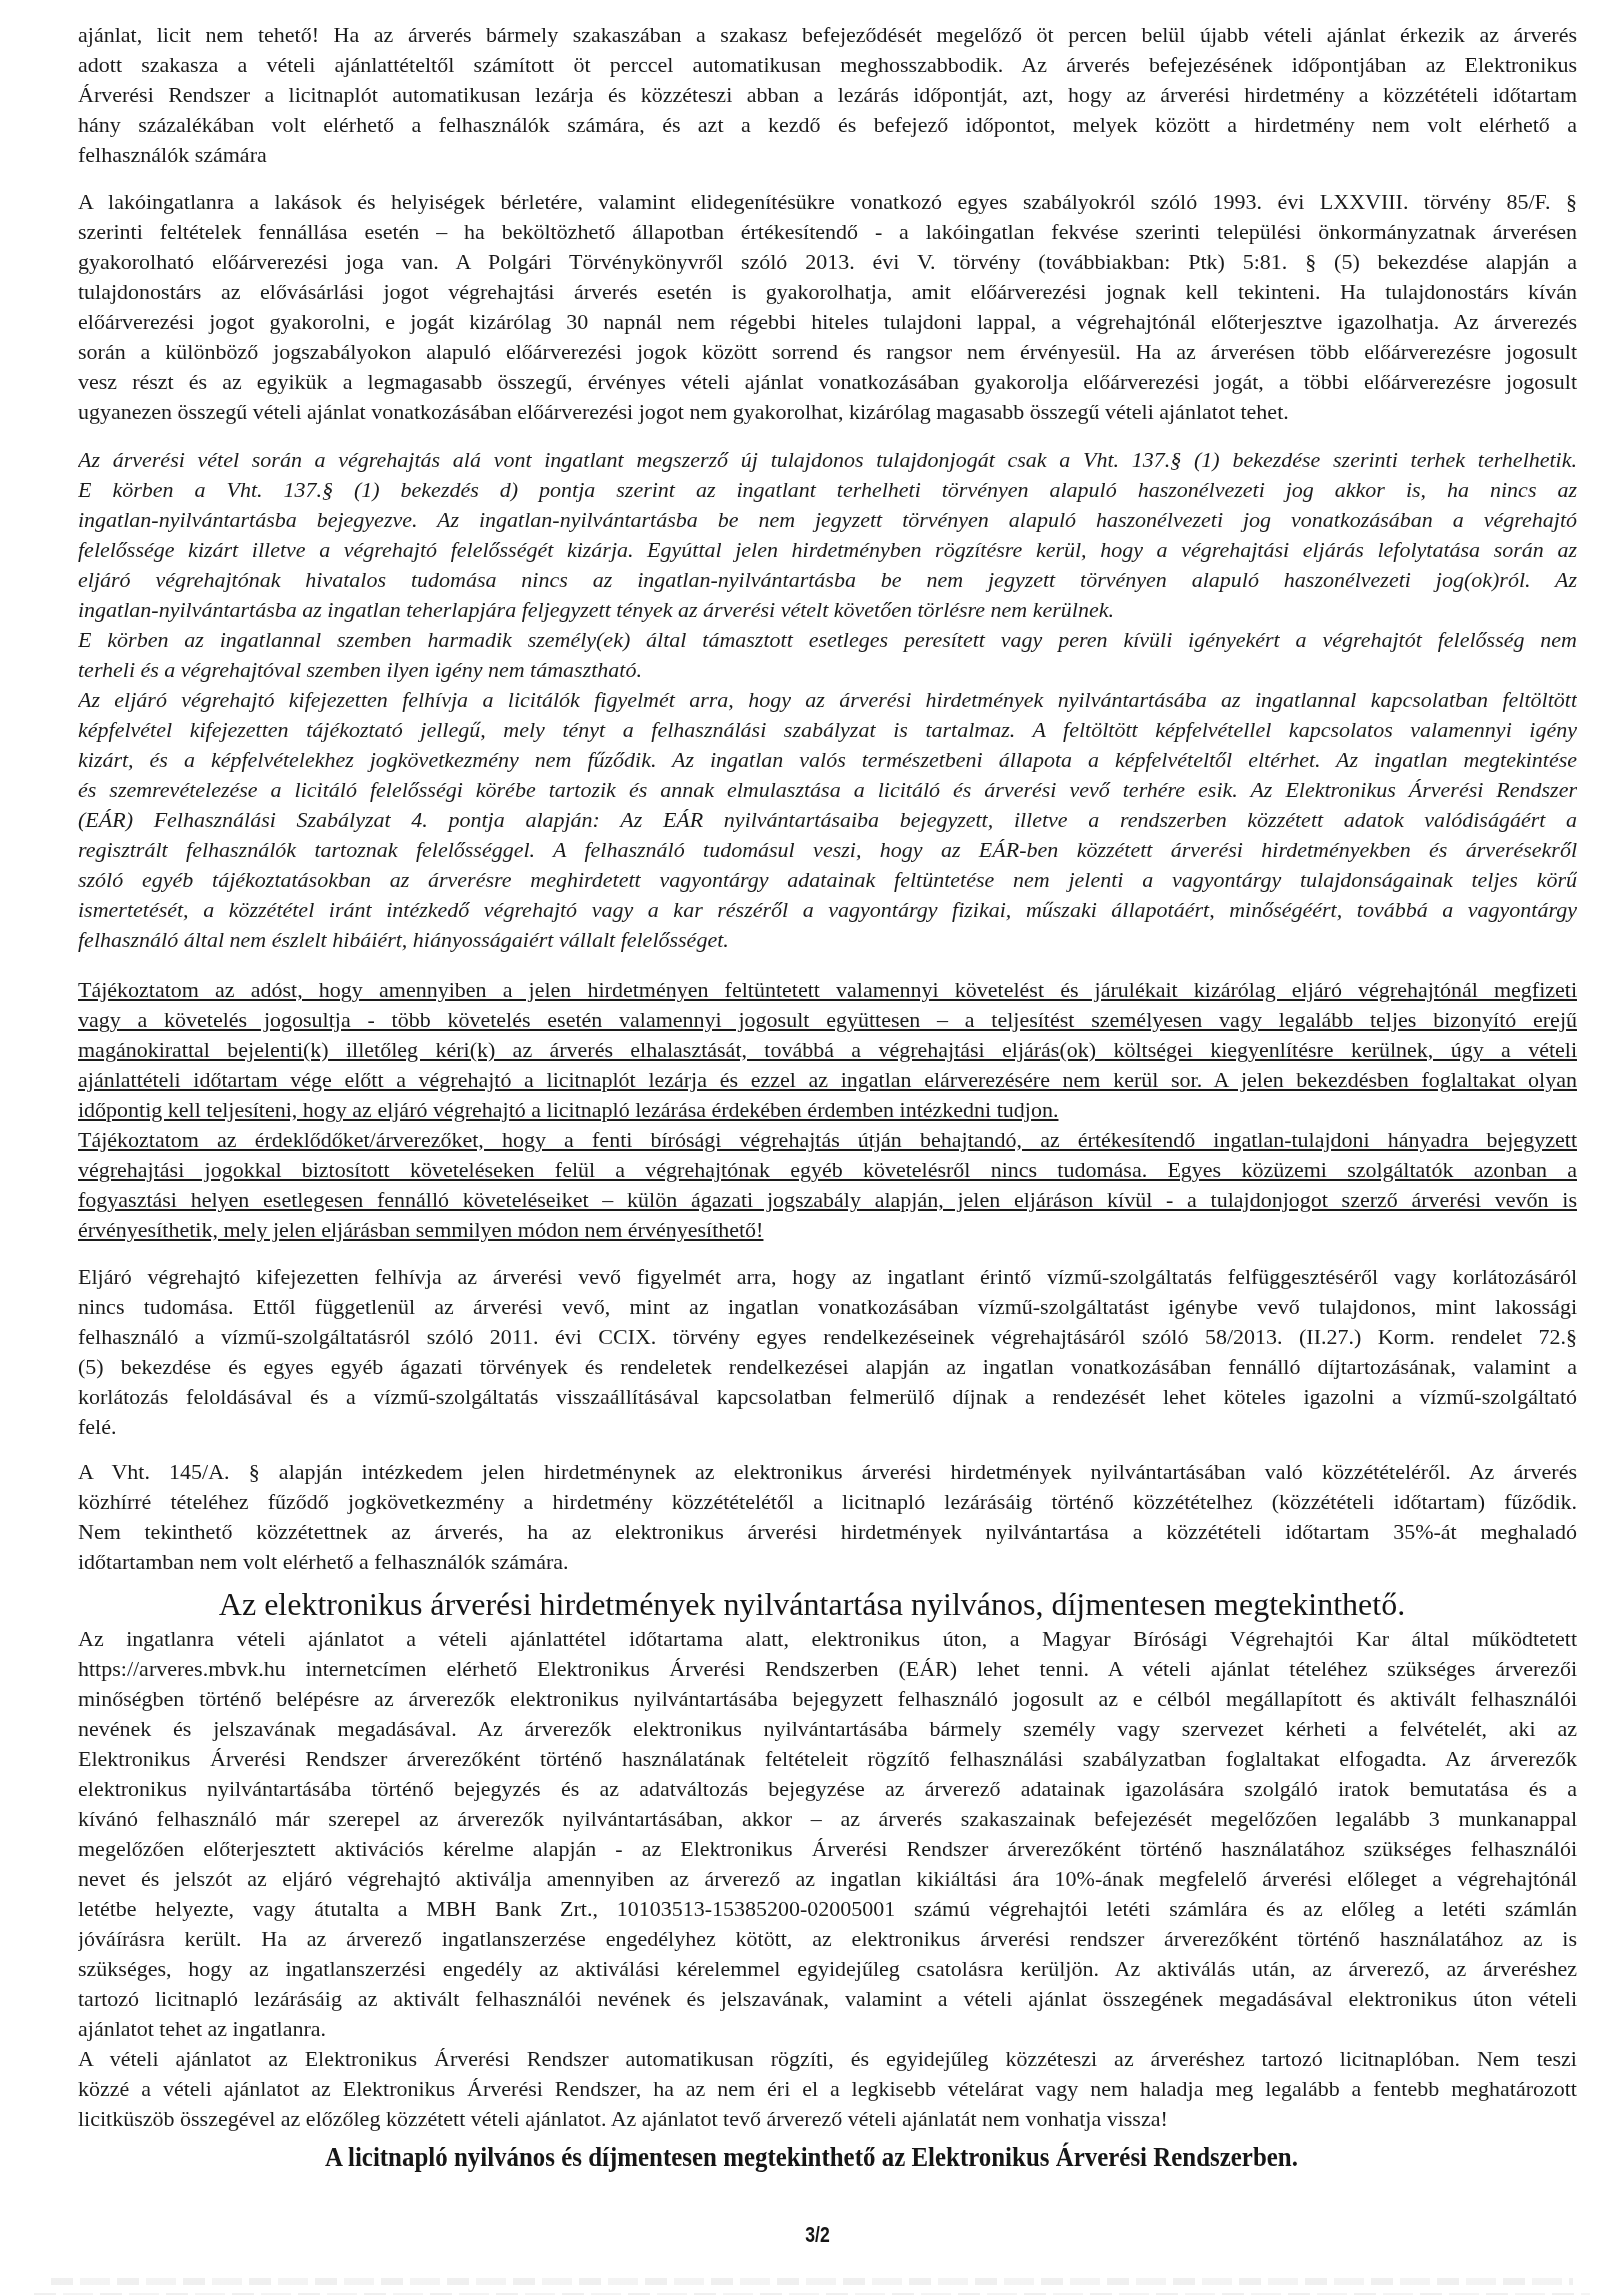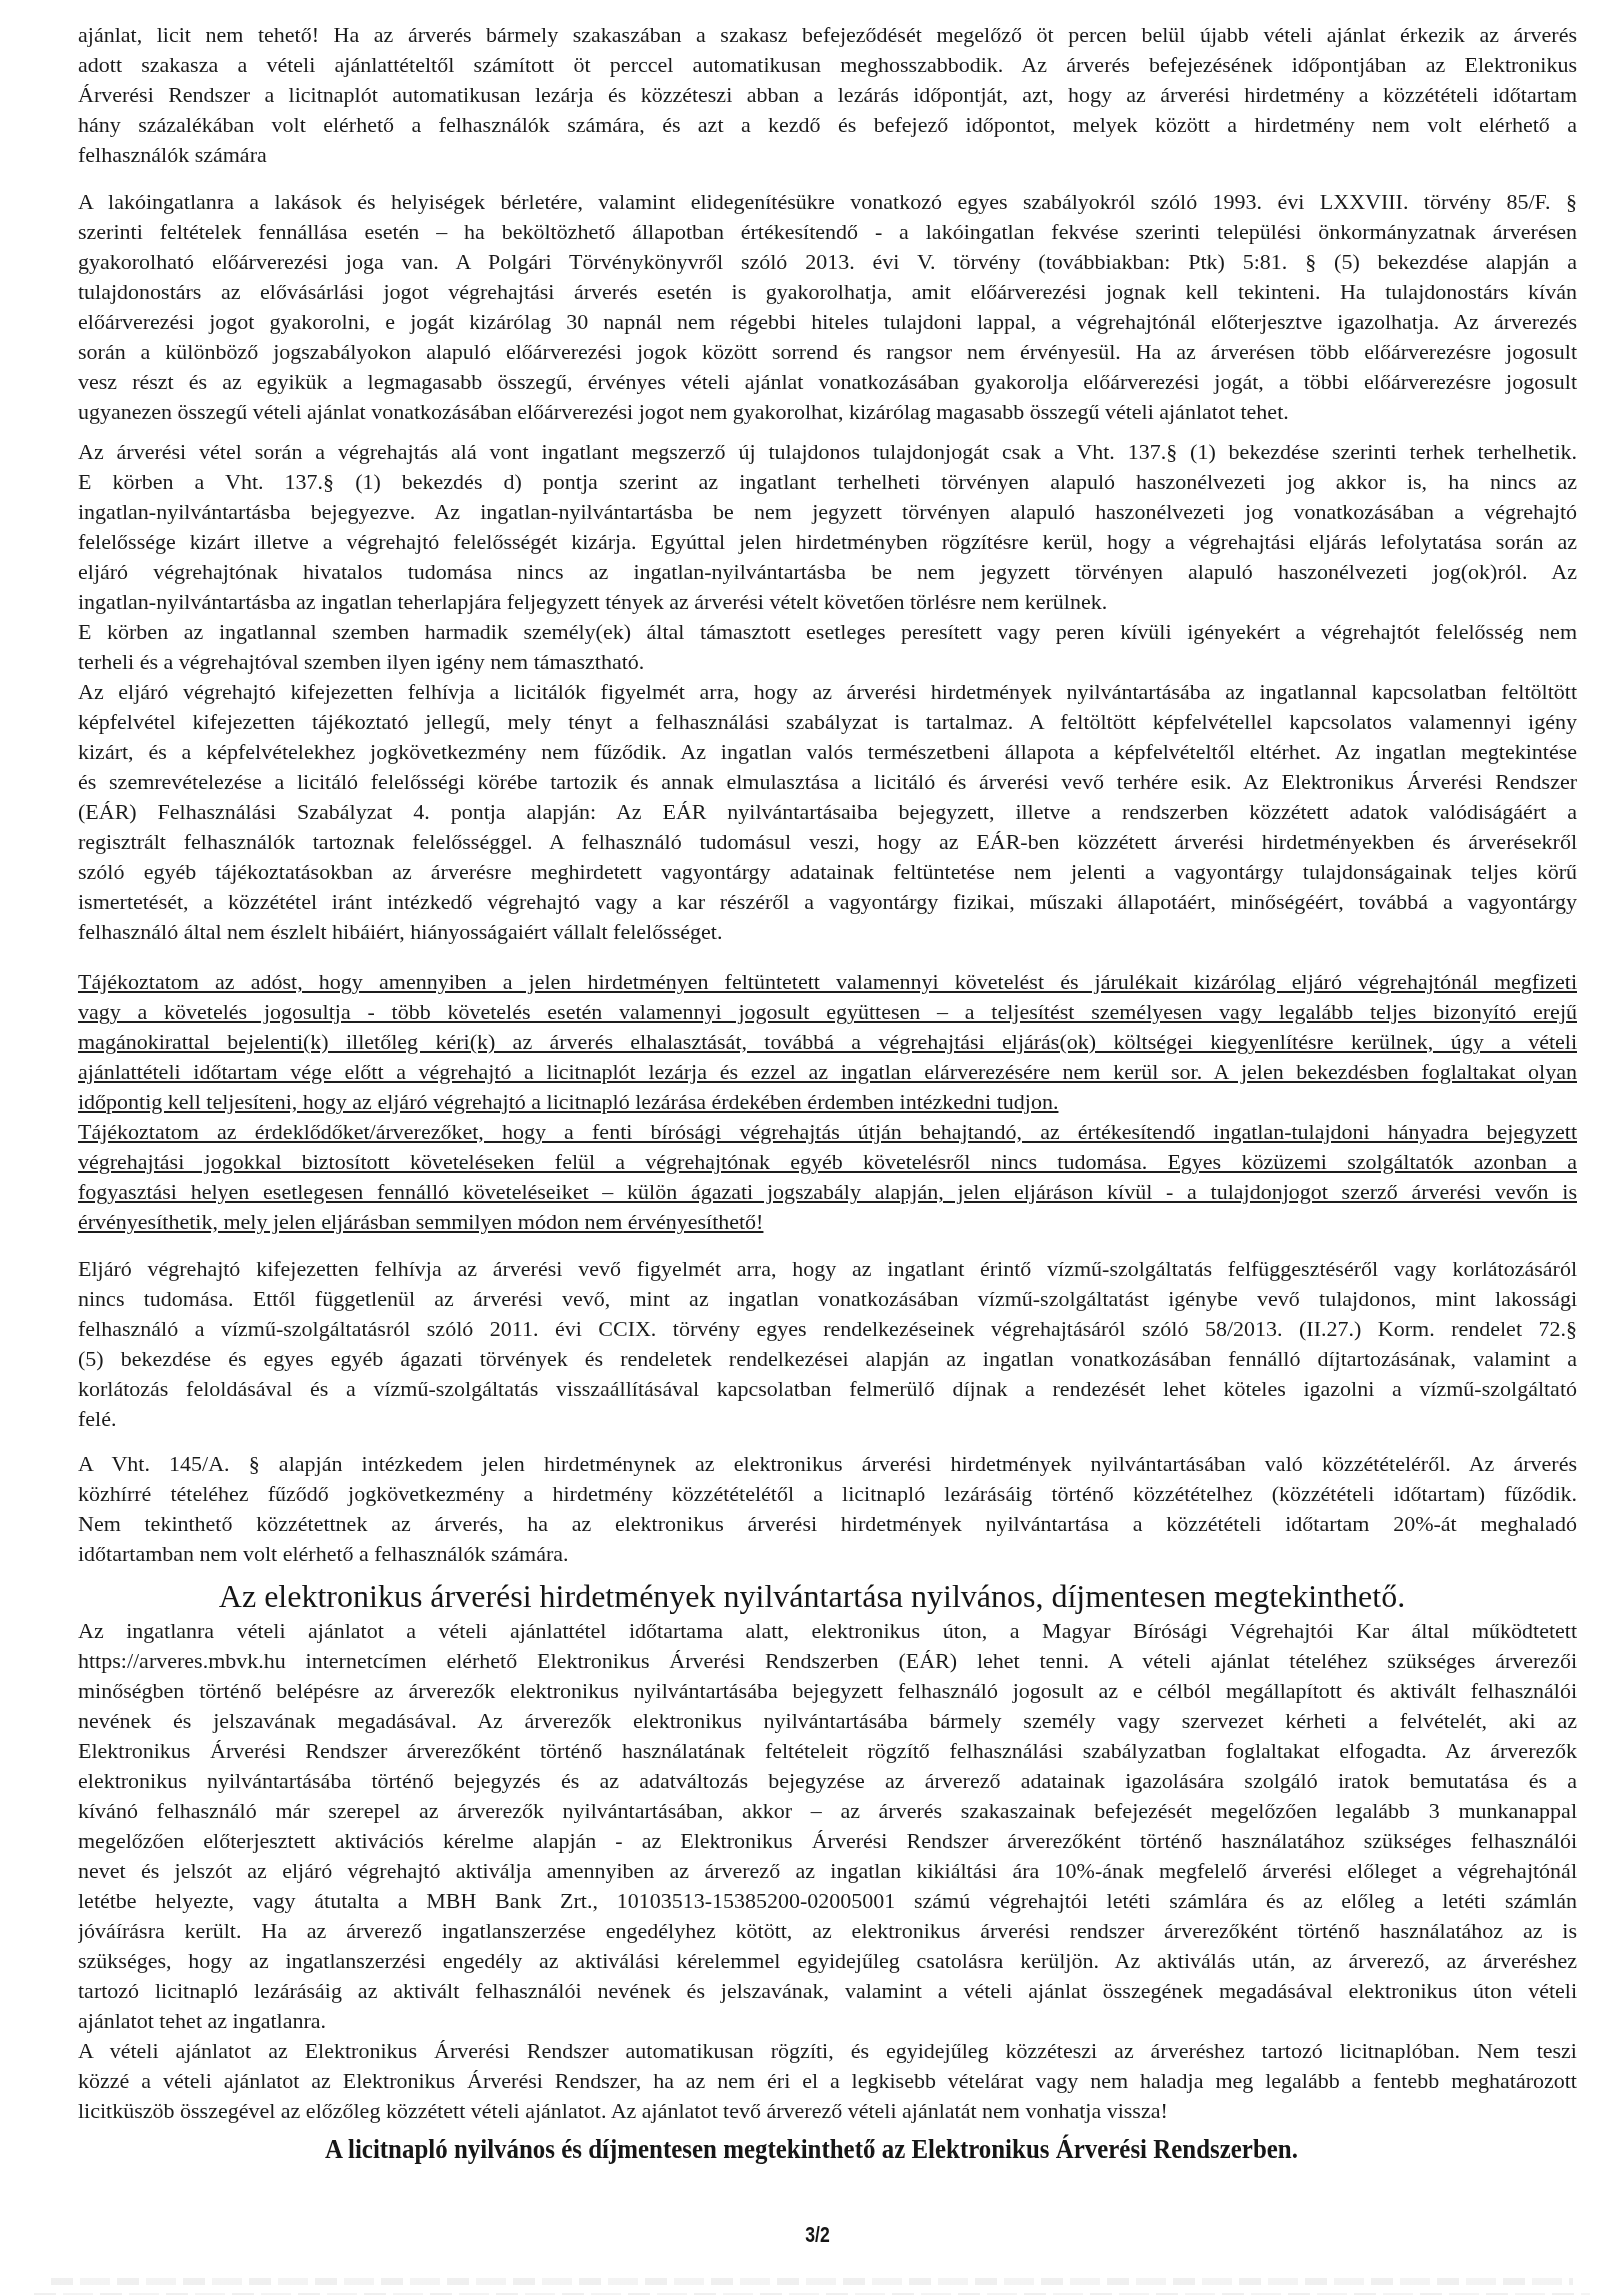--- a/index.html
+++ b/index.html
@@ -11,21 +11,21 @@
   .page { position: absolute; left: 0; top: 18px; width: 1624px; height: 2291px; }
   .content { position: absolute; left: 78px; top: 1.7px; width: 1499px; }
   .block { margin: 0; }
   .ln {
     height: 30px; line-height: 30px; font-size: 22px;
     text-align: justify; text-align-last: justify;
     overflow: hidden; word-spacing: 0;
   }
   .ln.end { text-align-last: left; }
   .b1 { margin-top: 17px; }
-  .b2 { margin-top: 10px; }
+  .b2 { margin-top: 18px; font-style: italic; }
   .b3 { margin-top: 20px; text-decoration: underline; }
   .b4 { margin-top: 17px; }
   .b5 { margin-top: 15px; }
   .heading {
     margin-top: 9.3px; margin-left: -78px; width: 1624px;
     height: 37px; line-height: 37px; font-size: 32px; font-weight: normal;
     text-align: center; white-space: nowrap; color: #161616;
   }
   .b6 { margin-top: 0.8px; }
   .footer-notice {
@@ -110,21 +110,21 @@
       <div class="ln">nincs tudomása. Ettől függetlenül az árverési vevő, mint az ingatlan vonatkozásában vízmű-szolgáltatást igénybe vevő tulajdonos, mint lakossági</div>
       <div class="ln">felhasználó a vízmű-szolgáltatásról szóló 2011. évi CCIX. törvény egyes rendelkezéseinek végrehajtásáról szóló 58/2013. (II.27.) Korm. rendelet 72.§</div>
       <div class="ln">(5) bekezdése és egyes egyéb ágazati törvények és rendeletek rendelkezései alapján az ingatlan vonatkozásában fennálló díjtartozásának, valamint a</div>
       <div class="ln">korlátozás feloldásával és a vízmű-szolgáltatás visszaállításával kapcsolatban felmerülő díjnak a rendezését lehet köteles igazolni a vízmű-szolgáltató</div>
       <div class="ln end">felé.</div>
     </div>
 
     <div class="block b5">
       <div class="ln">A Vht. 145/A. § alapján intézkedem jelen hirdetménynek az elektronikus árverési hirdetmények nyilvántartásában való közzétételéről. Az árverés</div>
       <div class="ln">közhírré tételéhez fűződő jogkövetkezmény a hirdetmény közzétételétől a licitnapló lezárásáig történő közzétételhez (közzétételi időtartam) fűződik.</div>
-      <div class="ln">Nem tekinthető közzétettnek az árverés, ha az elektronikus árverési hirdetmények nyilvántartása a közzétételi időtartam 20%-át meghaladó</div>
+      <div class="ln">Nem tekinthető közzétettnek az árverés, ha az elektronikus árverési hirdetmények nyilvántartása a közzétételi időtartam 35%-át meghaladó</div>
       <div class="ln end">időtartamban nem volt elérhető a felhasználók számára.</div>
     </div>
 
     <div class="heading">Az elektronikus árverési hirdetmények nyilvántartása nyilvános, díjmentesen megtekinthető.</div>
 
     <div class="block b6">
       <div class="ln">Az ingatlanra vételi ajánlatot a vételi ajánlattétel időtartama alatt, elektronikus úton, a Magyar Bírósági Végrehajtói Kar által működtetett</div>
       <div class="ln">https://arveres.mbvk.hu internetcímen elérhető Elektronikus Árverési Rendszerben (EÁR) lehet tenni. A vételi ajánlat tételéhez szükséges árverezői</div>
       <div class="ln">minőségben történő belépésre az árverezők elektronikus nyilvántartásába bejegyzett felhasználó jogosult az e célból megállapított és aktivált felhasználói</div>
       <div class="ln">nevének és jelszavának megadásával. Az árverezők elektronikus nyilvántartásába bármely személy vagy szervezet kérheti a felvételét, aki az</div>

